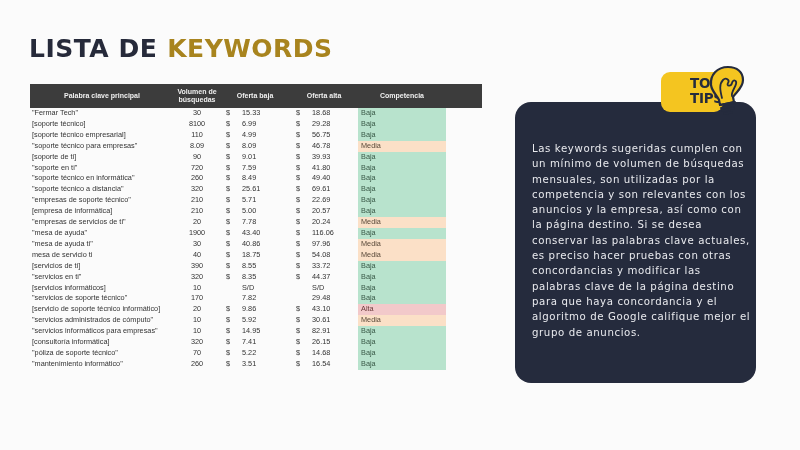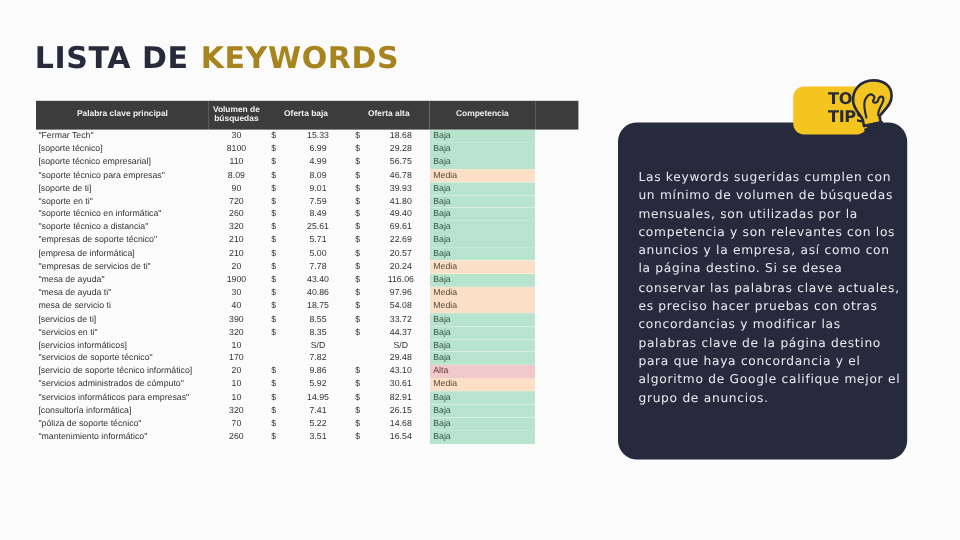--- a/index.html
+++ b/index.html
@@ -8,21 +8,21 @@
     .t1 { font-family:"DejaVu Sans", sans-serif; font-weight:bold; font-size:25px; color:#262a3a; letter-spacing:0.5px; }
     .t2 { font-family:"DejaVu Sans", sans-serif; font-weight:bold; font-size:25px; color:#a8841e; margin-left:10px; letter-spacing:0.5px;text-align:right; }
     .t3 { font-family:"DejaVu Sans", sans-serif; font-weight:bold; font-size:15px; color:#333742; margin-left:10px; }
     .tablewrap { position:absolute; left:30px; top:84px; width:452px; }
     table { border-collapse:collapse; width:452px; table-layout:fixed; font-size:7.3px; color:#333; }
     thead th { background:#3c3c3c; color:#f0f0f0; font-weight:bold; font-size:7px; height:24px; padding:0; text-align:center; line-height:8px; }
     tbody td { height:10.9px; padding:0 2px; white-space:nowrap; overflow:hidden; line-height:10.9px; }
     td.kw { color:#333; }
     td.vol { text-align:center; }
     td.cur { text-align:left; padding-left:6px; }
-    td.num { text-align:center; padding-right:2px; }
+    td.num { text-align:left; padding-right:2px; }
     td.comp { padding-left:3px; color:#3a5a48; }
     td.comp.Baja { background:#b8e3cd; }
     td.comp.Media { background:#fbe0c7; color:#5a4a3a; }
     td.comp.Alta { background:#f2c9ca; color:#6a3a3a; }
     td.blank { background:transparent; }
     .tips { position:absolute; left:515px; top:102px; width:241px; height:281px; background:#252b3d; border-radius:16px; }
     .tips-text { position:absolute; left:532px; top:141px; width:220px; font-family:"DejaVu Sans", sans-serif; color:#e9eaee; font-size:10.2px; line-height:15.3px; letter-spacing:0.6px; }
     .badge { position:absolute; left:661px; top:72px; width:62px; height:40px; background:#f4c520; border-radius:9px; }
     .badge-text { position:absolute; left:690px; top:76px; font-family:"DejaVu Sans", sans-serif; font-size:13.5px; line-height:15px; color:#252b3d; font-weight:bold; letter-spacing:-0.3px; }
     .bulb { position:absolute; left:700px; top:62px; width:56px; height:56px; }

